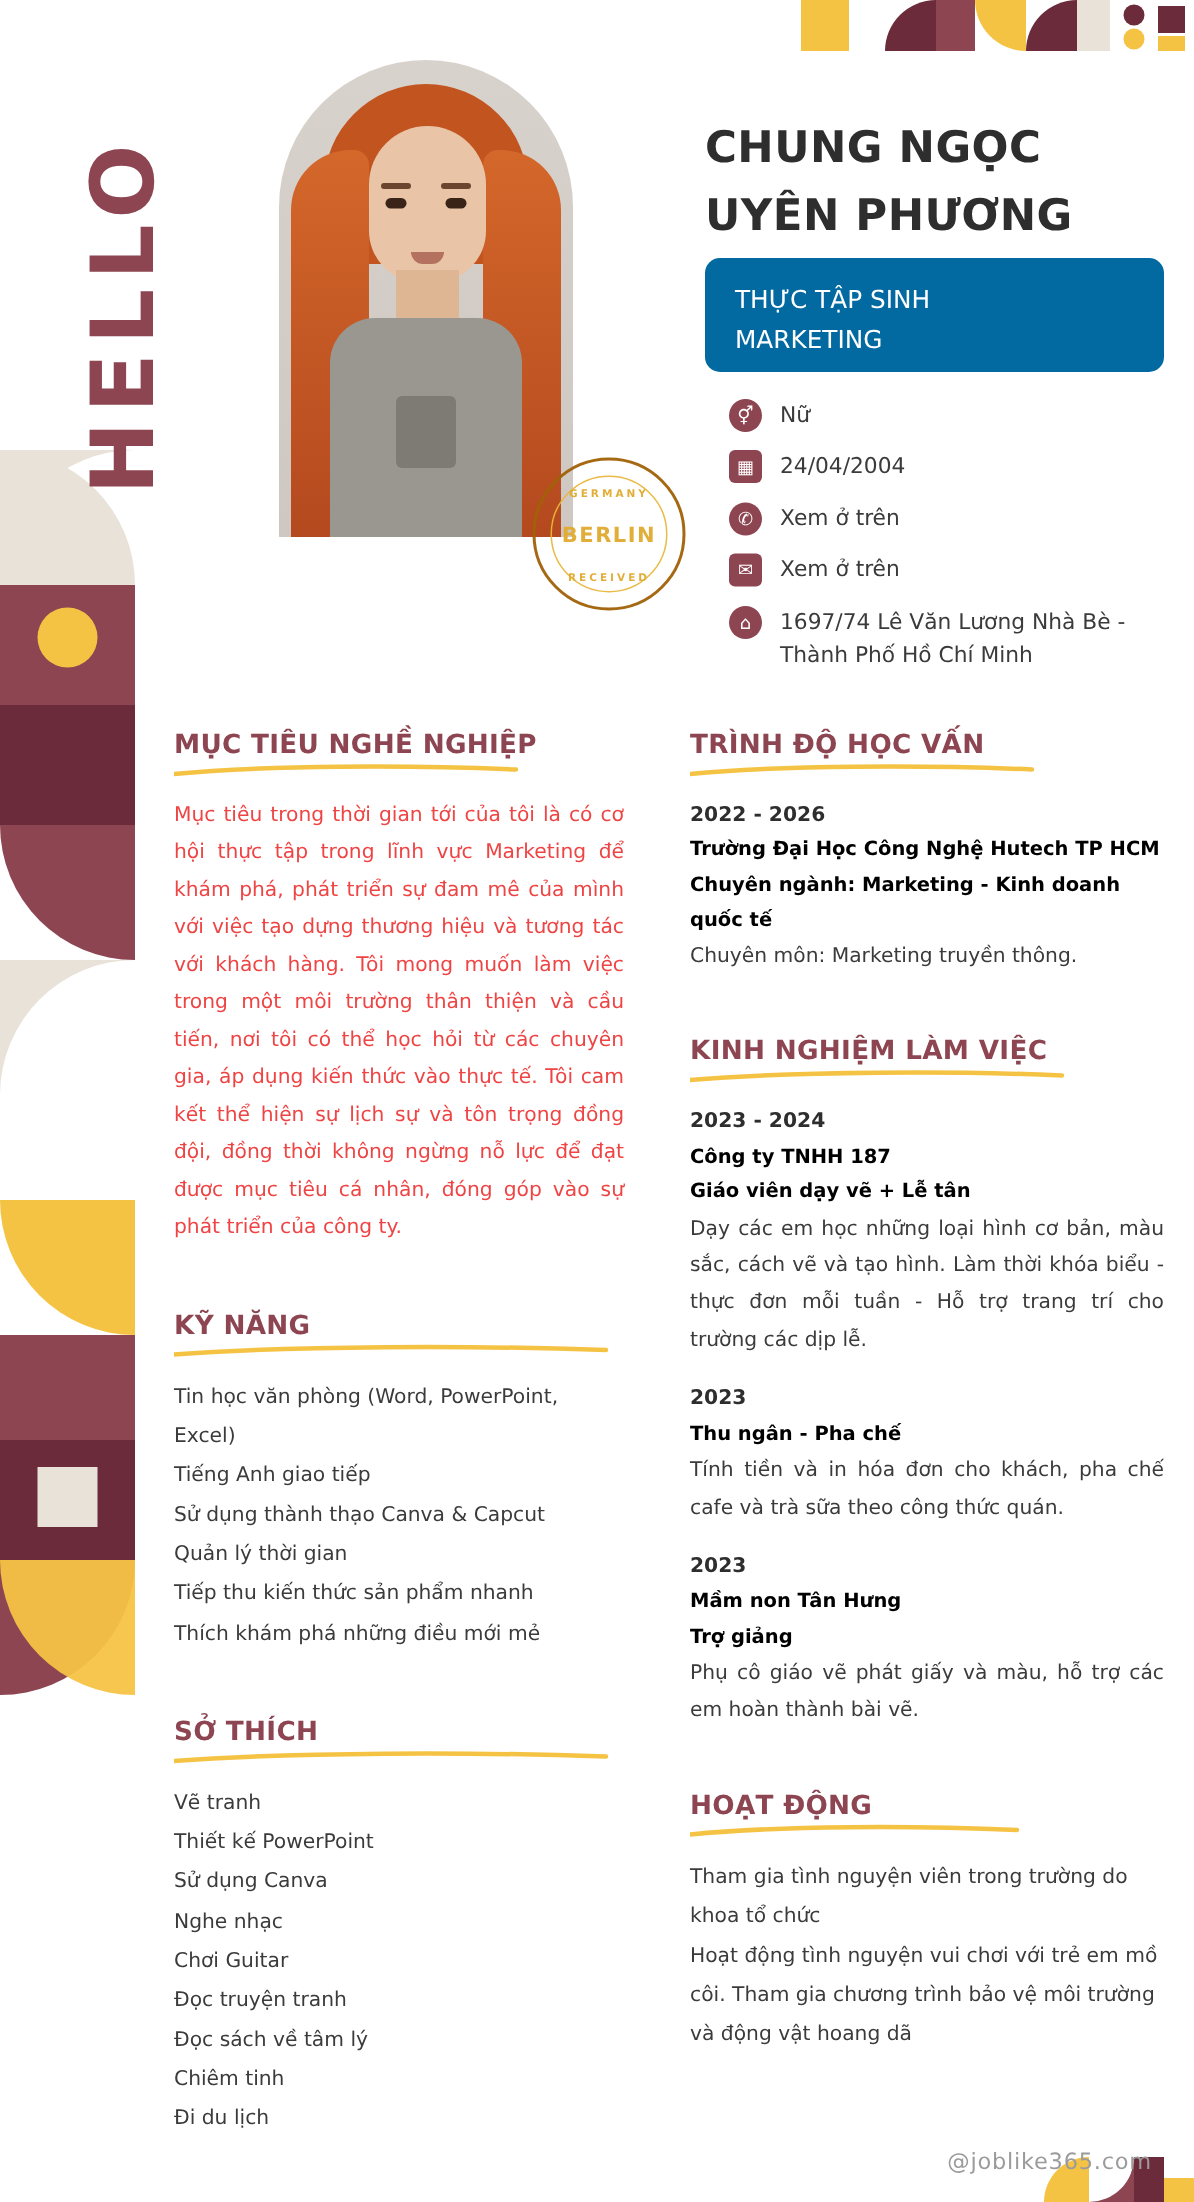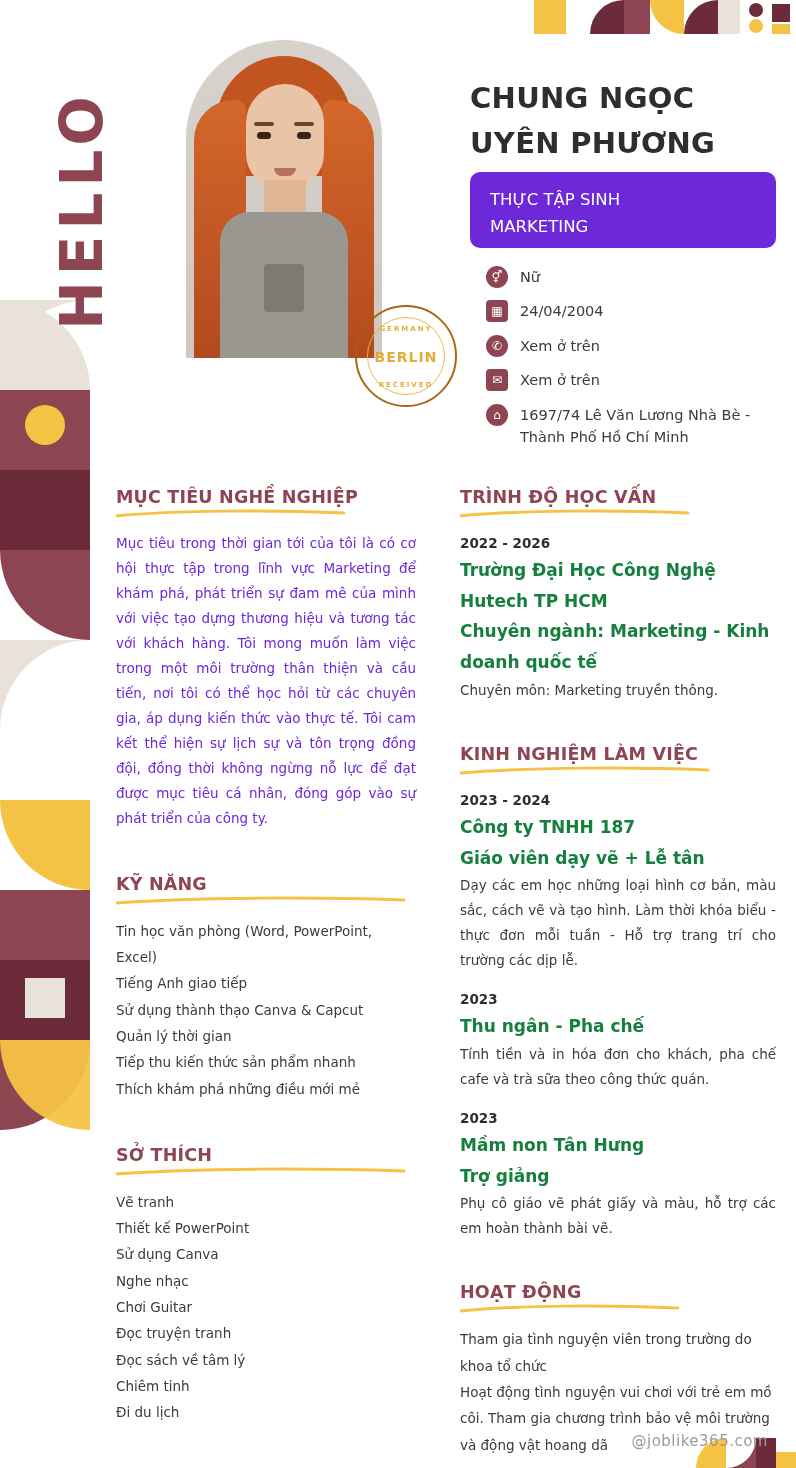--- a/index.html
+++ b/index.html
@@ -120,21 +120,21 @@
     font-size: 29px;
     font-weight: 700;
     color: #2e2e2e;
     line-height: 1.55;
     letter-spacing: .3px;
   }
   .job-badge {
     position: absolute;
     left: 470px; top: 172px;
     width: 306px; height: 76px;
-    background: #6d28d9;
+    background: #0369a1;
     color: #ffffff;
     border-radius: 10px;
     padding: 14px 20px;
     font-size: 16.5px;
     line-height: 1.65;
     font-weight: 500;
   }
 
   
   .contacts {
@@ -189,43 +189,43 @@
     margin-bottom: 12px;
     position: relative;
   }
   .underline svg { display:block; }
 
   p.body {
     font-size: 13.5px;
     line-height: 1.85;
     margin: 0 0 8px 0;
     text-align: justify;
-    color: #6d28d9;
+    color: #ef4444;
   }
   ul.plain {
     list-style: none;
     margin: 0 0 8px 0;
     padding: 0;
   }
   ul.plain li {
     font-size: 13.5px;
     line-height: 1.95;
     color: #3b3b3b;
   }
   .entry { margin-bottom: 14px; }
   .entry .yr {
     font-size: 13.5px;
     font-weight: 700;
     color: #2e2e2e;
     line-height: 1.8;
   }
   .entry .strong {
-    font-size: 17px;
+    font-size: 13px;
     font-weight: 700;
-    color: #15803d;
+    color: #000000;
     line-height: 1.8;
   }
   .entry .norm {
     font-size: 13.5px;
     line-height: 1.85;
     color: #3b3b3b;
     text-align: justify;
   }
   .spacer-sm { height: 14px; }
   .spacer-md { height: 22px; }

